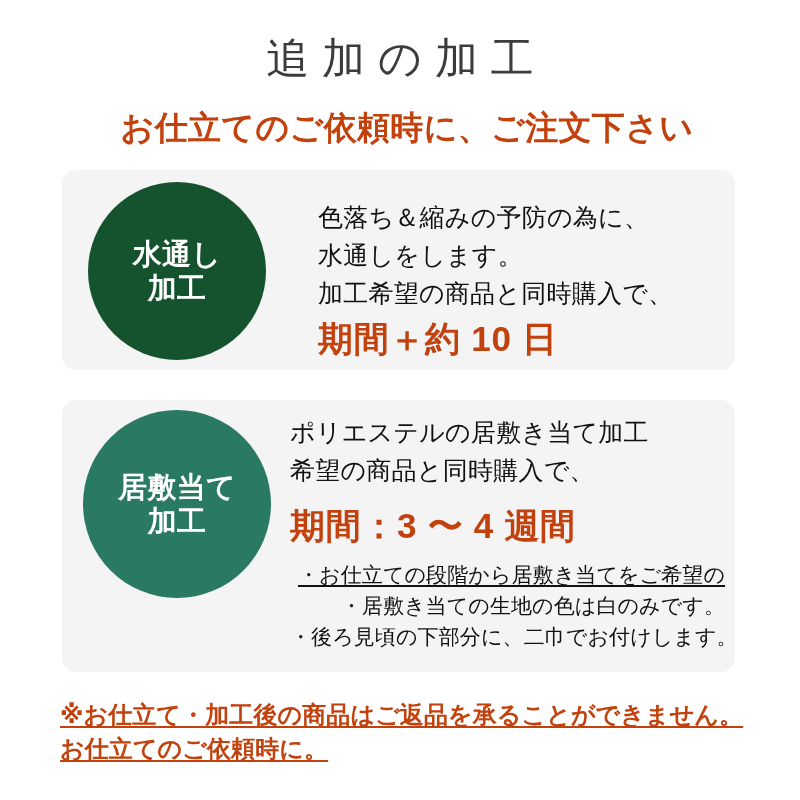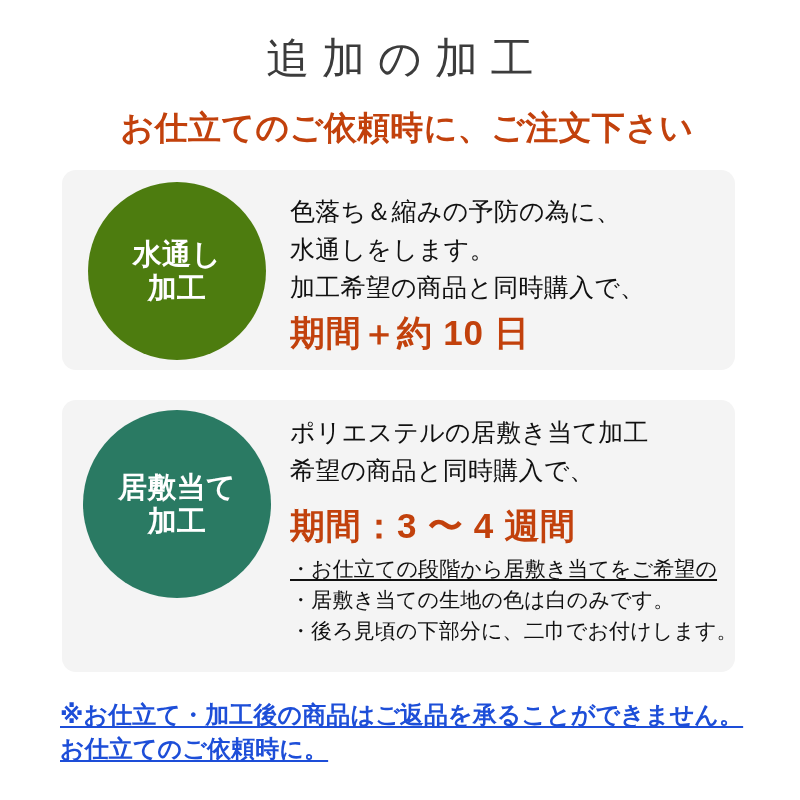--- a/index.html
+++ b/index.html
@@ -76,39 +76,39 @@
     align-items: center;
     justify-content: center;
     line-height: 1.18;
     letter-spacing: 0.01em;
   }
   .badge-1 {
     left: 26px;
     top: 12px;
     width: 178px;
     height: 178px;
-    background: #4d7c0f;
+    background: #14532d;
     font-size: 29px;
   }
   .badge-2 {
     left: 21px;
     top: 10px;
     width: 188px;
     height: 188px;
     background: #2a7a63;
     font-size: 29px;
   }
   .badge-line { display: block; white-space: nowrap; }
 
   .card-body {
     position: absolute;
     left: 228px;
     right: 10px;
   }
-  .card-1 .card-body { top: 22px; }
+  .card-1 .card-body { top: 28px; margin-left: 28px; }
   .card-2 .card-body { top: 13px; }
 
   .body-line {
     font-size: 25px;
     line-height: 38px;
     color: #111111;
     font-weight: 400;
     letter-spacing: 0.01em;
     white-space: nowrap;
   }
@@ -118,21 +118,22 @@
     line-height: 46px;
     color: #c2410c;
     font-weight: 700;
     letter-spacing: 0.02em;
     white-space: nowrap;
     margin-top: 4px;
   }
   .card-2 .highlight { margin-top: 14px; }
 
   .notes {
-    margin-top: 4px;
+    margin-top: 10px;
+    text-align: right;
   }
   .note-line {
     font-size: 21px;
     line-height: 31px;
     color: #111111;
     font-weight: 400;
     letter-spacing: 0.005em;
     white-space: nowrap;
   }
   .note-underline { text-decoration: underline; text-underline-offset: 3px; }
@@ -141,21 +142,21 @@
   .footer {
     position: absolute;
     left: 60px;
     top: 698px;
     width: 720px;
   }
   .footer-line {
     font-size: 24px;
     line-height: 34px;
     font-weight: 700;
-    color: #1d4ed8;
+    color: #c2410c;
     text-decoration: underline;
     text-underline-offset: 3px;
     letter-spacing: 0.005em;
     white-space: nowrap;
   }
 </style>
 </head>
 <body>
 
 <div class="page">

